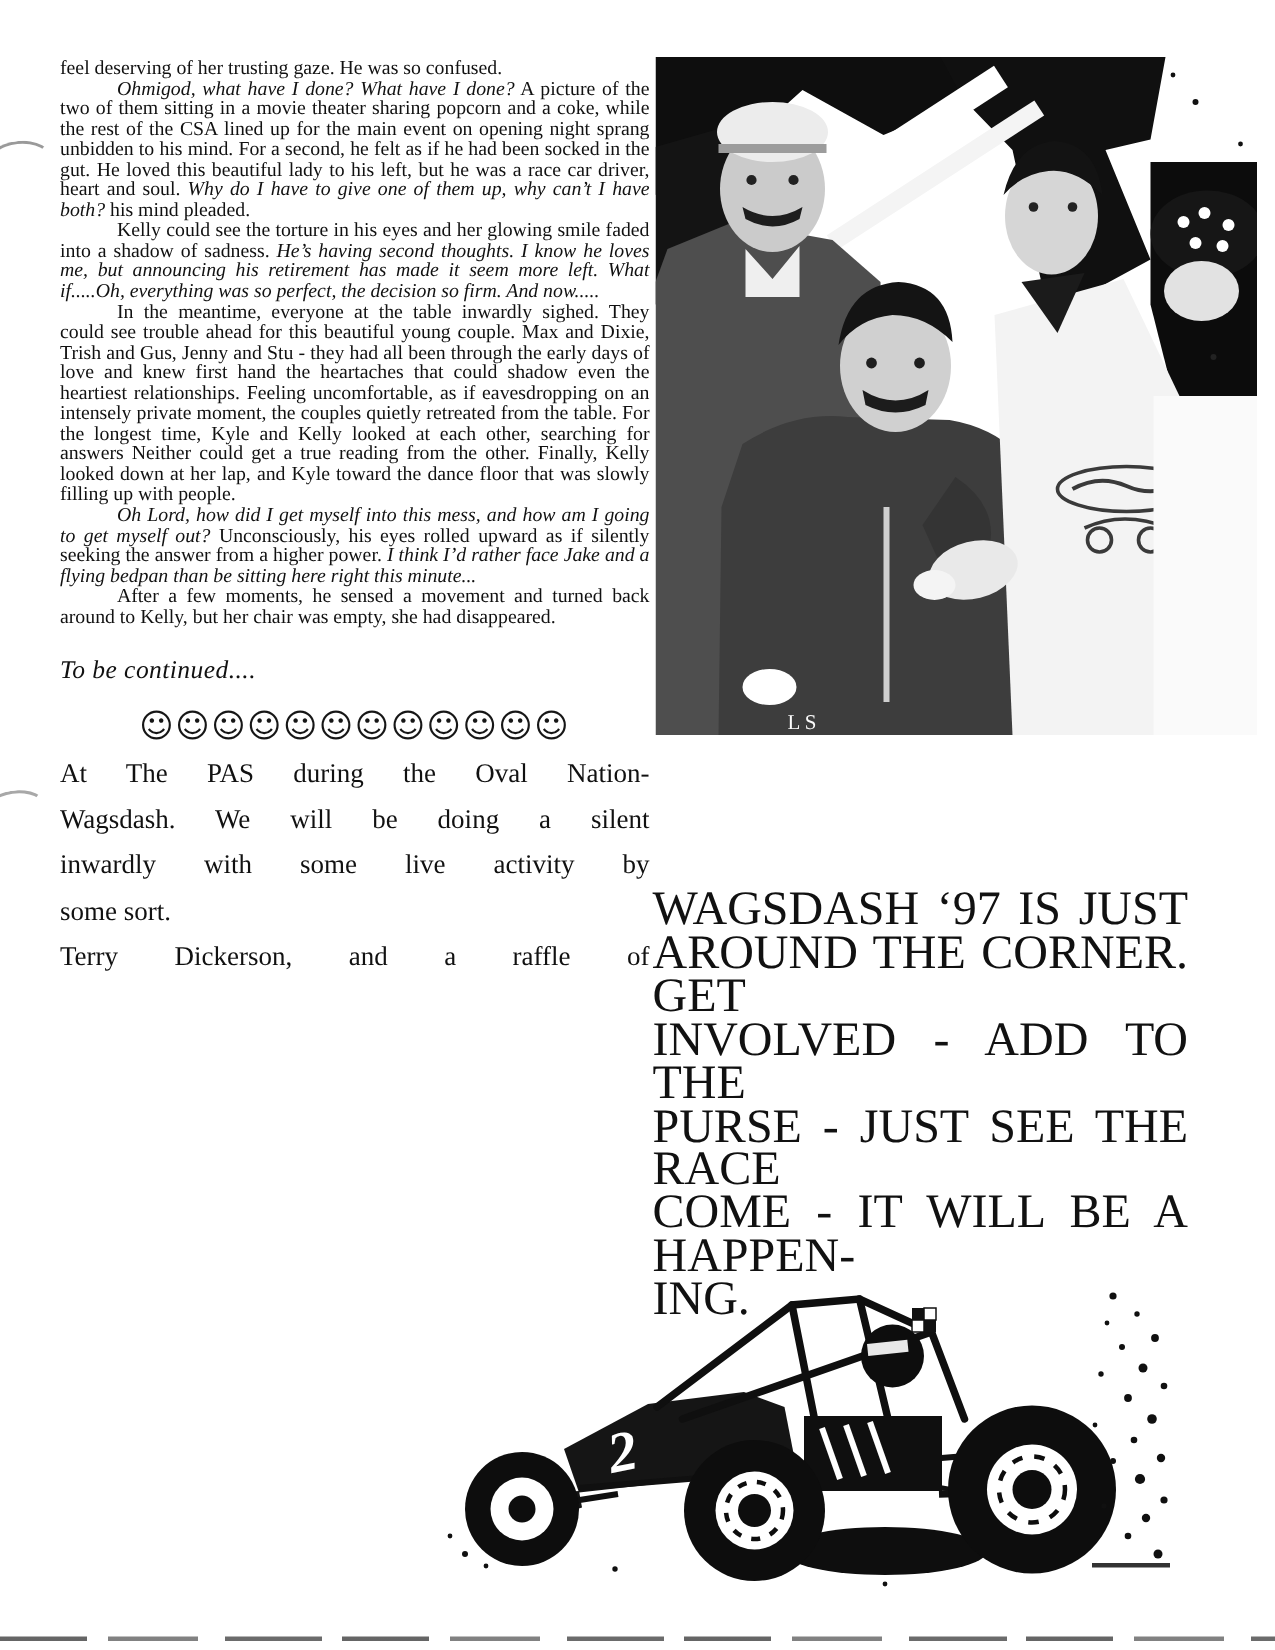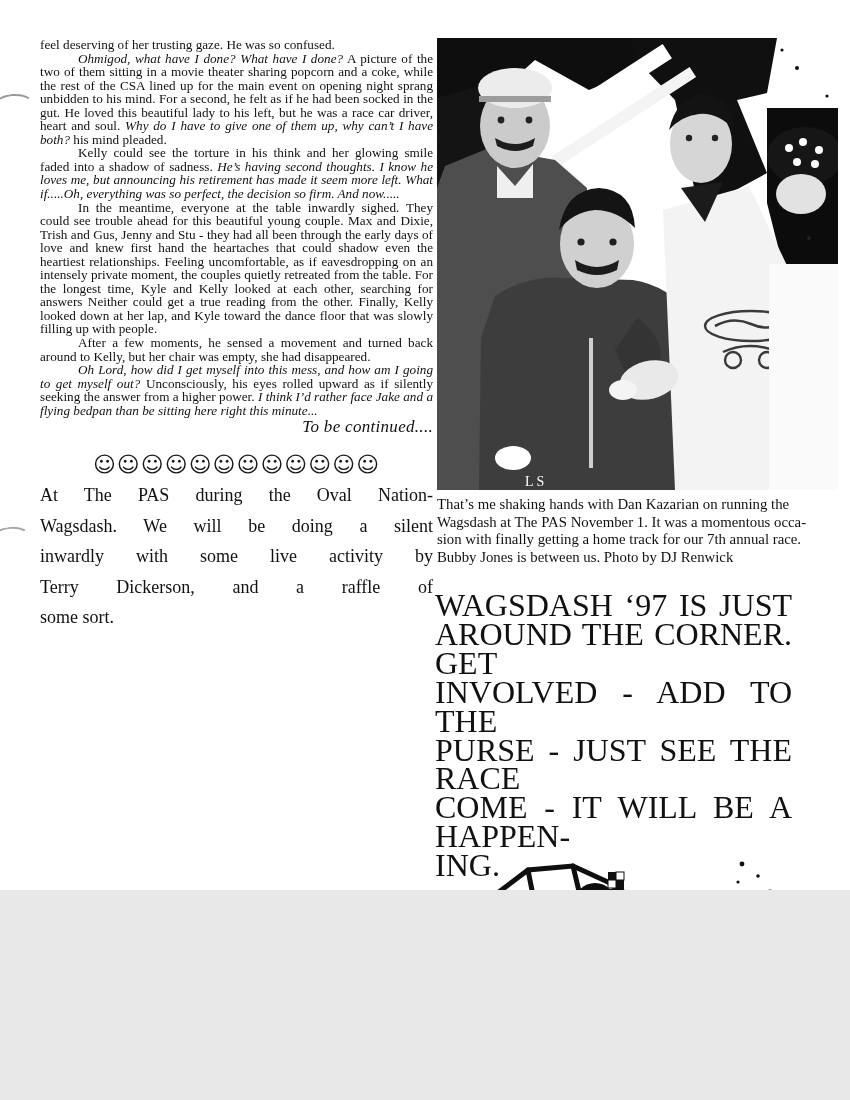--- a/index.html
+++ b/index.html
@@ -1,29 +1,29 @@
 <!DOCTYPE html>
 <html><head>
 <meta charset="utf-8">
 <style>
   html,body { margin:0; padding:0; background:#e8e8e8; }
   .page {
-    position:relative; width:850px; height:890px; margin:0 auto;
+    position:relative; width:850px; height:1100px; margin:0 auto;
     background:#ffffff; overflow:hidden;
     font-family:"Liberation Serif", serif; color:#111;
   }
   
   .left-col { position:absolute; left:40px; top:38px; width:393px; }
   .story p {
     margin:0; font-size:13.2px; line-height:13.55px;
     text-align:justify; text-justify:inter-word;
   }
   .story p.ind { text-indent:38px; }
   .it { font-style:italic; }
-  .tbc { text-align:right; font-style:italic; font-size:17px; letter-spacing:.3px; }
+  .tbc { margin-top:20px; text-align:left; font-style:italic; font-size:17px; letter-spacing:.3px; }
   .smiley-row {
     margin-top:15px; text-align:center;
     font-family:"DejaVu Sans", sans-serif; font-size:22px; letter-spacing:1px; color:#161616;
   }
   .big-left { margin-top:3px; font-size:18px; line-height:30.4px; }
   .jline { text-align:justify; text-align-last:justify; text-justify:inter-word; }
   .jline.last { text-align-last:left; }
   
   .photo-wrap { position:absolute; left:437px; top:38px; width:401px; height:452px; }
   .photo-wrap svg { display:block; }
@@ -59,33 +59,33 @@
 <div class="page">
 
   <div class="arc1"></div>
   <div class="arc2"></div>
   <div class="bottom-line"></div>
 
   <div class="left-col">
     <div class="story">
       <p><span>feel deserving of her trusting gaze.  He was so confused.</span></p>
       <p class="ind"><span class="it">Ohmigod, what have I done?  What have I done?</span><span>  A picture of the two of them sitting in a movie theater sharing popcorn and a coke, while the rest of the CSA lined up for the main event on opening night sprang unbidden to his mind.  For a second, he felt as if he had been socked in the gut.  He loved this beautiful lady to his left, but he was a race car driver, heart and soul.  </span><span class="it">Why do I have to give one of them up, why can’t I have both?</span><span> his mind pleaded.</span></p>
-      <p class="ind"><span>Kelly could see the torture in his think and her glowing smile faded into a shadow of sadness.  </span><span class="it">He’s having second thoughts.  I know he loves me, but announcing his retirement has made it seem more left.  What if.....Oh, everything was so perfect, the decision so firm.  And now.....</span></p>
+      <p class="ind"><span>Kelly could see the torture in his eyes and her glowing smile faded into a shadow of sadness.  </span><span class="it">He’s having second thoughts.  I know he loves me, but announcing his retirement has made it seem more left.  What if.....Oh, everything was so perfect, the decision so firm.  And now.....</span></p>
       <p class="ind"><span>In the meantime, everyone at the table inwardly sighed. They could see trouble ahead for this beautiful young couple.  Max and Dixie, Trish and Gus, Jenny and Stu - they had all been through the early days of love and knew first hand the heartaches that could shadow even the heartiest relationships.  Feeling uncomfortable, as if eavesdropping on an intensely private moment, the couples quietly retreated from the table.  For the longest time, Kyle and Kelly looked at each other, searching for answers  Neither could get a true reading from the other.  Finally, Kelly looked down at her lap, and Kyle toward the dance floor that was slowly filling up with people.</span></p>
+      <p class="ind"><span class="it">Oh Lord, how did I get myself into this mess, and how am I going to get myself out?</span><span>  Unconsciously, his eyes rolled upward as if silently seeking the answer from a higher power.  </span><span class="it">I think I’d rather face Jake and a flying bedpan than be sitting here right this minute...</span></p>
       <p class="ind"><span>After a few moments, he sensed a movement and turned back around to Kelly, but her chair was empty, she had disappeared.</span></p>
-      <p class="ind"><span class="it">Oh Lord, how did I get myself into this mess, and how am I going to get myself out?</span><span>  Unconsciously, his eyes rolled upward as if silently seeking the answer from a higher power.  </span><span class="it">I think I’d rather face Jake and a flying bedpan than be sitting here right this minute...</span></p>
     </div>
     <div class="tbc">To be continued....</div>
     <div class="smiley-row">☺☺☺☺☺☺☺☺☺☺☺☺</div>
     <div class="big-left">
         <div class="jline">At The PAS during the Oval Nation-</div>
         <div class="jline">Wagsdash. We will be doing a silent</div>
         <div class="jline">inwardly with some live activity by</div>
+        <div class="jline last">some sort.</div>
         <div class="jline">Terry Dickerson, and a raffle of</div>
-        <div class="jline last">some sort.</div>
       </div>
   </div>
 
   <div class="photo-wrap">
     <svg width="401" height="452" viewBox="0 0 401 452" xmlns="http://www.w3.org/2000/svg">
       <rect x="0" y="0" width="401" height="452" fill="#ffffff"></rect>
 
       <path d="M0,0 H235 L250,18 L228,46 L205,30 L152,52 L98,22 L58,58 L0,92 Z" fill="#0e0e0e"></path>
       <path d="M0,60 L70,40 L115,90 L60,150 L0,165 Z" fill="#141414"></path>
       <path d="M190,0 H340 L330,55 L300,62 L330,135 L262,172 L238,62 L205,28 Z" fill="#101010"></path>
@@ -143,24 +143,20 @@
 
       <ellipse cx="76" cy="420" rx="18" ry="12" fill="#ffffff"></ellipse>
       <text x="88" y="448" font-family="Liberation Serif, serif" font-size="14" fill="#fcfcfc">L S</text>
       <circle cx="360" cy="30" r="2" fill="#111"></circle>
         <circle cx="390" cy="58" r="1.6" fill="#111"></circle>
       <circle cx="345" cy="12" r="1.6" fill="#111"></circle>
         <circle cx="372" cy="200" r="2" fill="#222"></circle>
     </svg>
   </div>
 
-  <div class="caption">That’s me shaking hands with Dan Kazarian on running the
-Wagsdash at The PAS November 1. It was a momentous occa-
-sion with finally getting a home track for our 7th annual race.
-Bubby Jones is between us.  Photo by DJ Renwick</div>
 
   <div class="wagsdash">
       <div class="jline">WAGSDASH ‘97 IS JUST</div>
       <div class="jline">AROUND THE CORNER. GET</div>
       <div class="jline">INVOLVED - ADD TO THE</div>
       <div class="jline">PURSE - JUST SEE THE RACE</div>
       <div class="jline">COME - IT WILL BE A HAPPEN-</div>
       <div class="jline last">ING.</div>
     </div>
 

